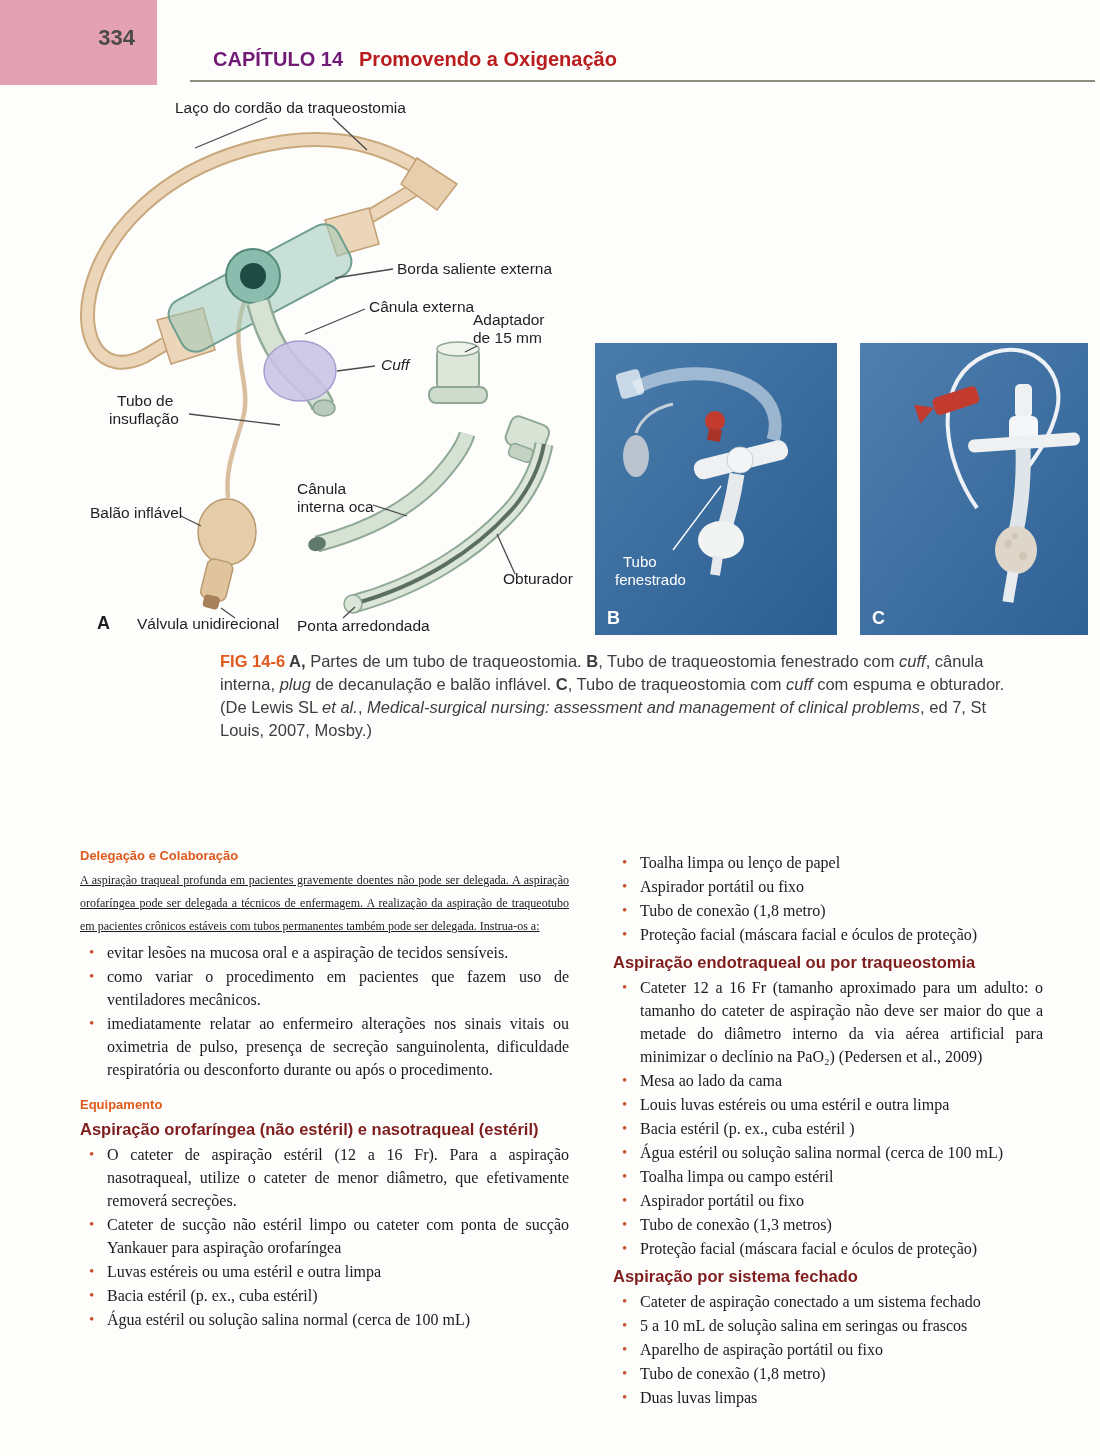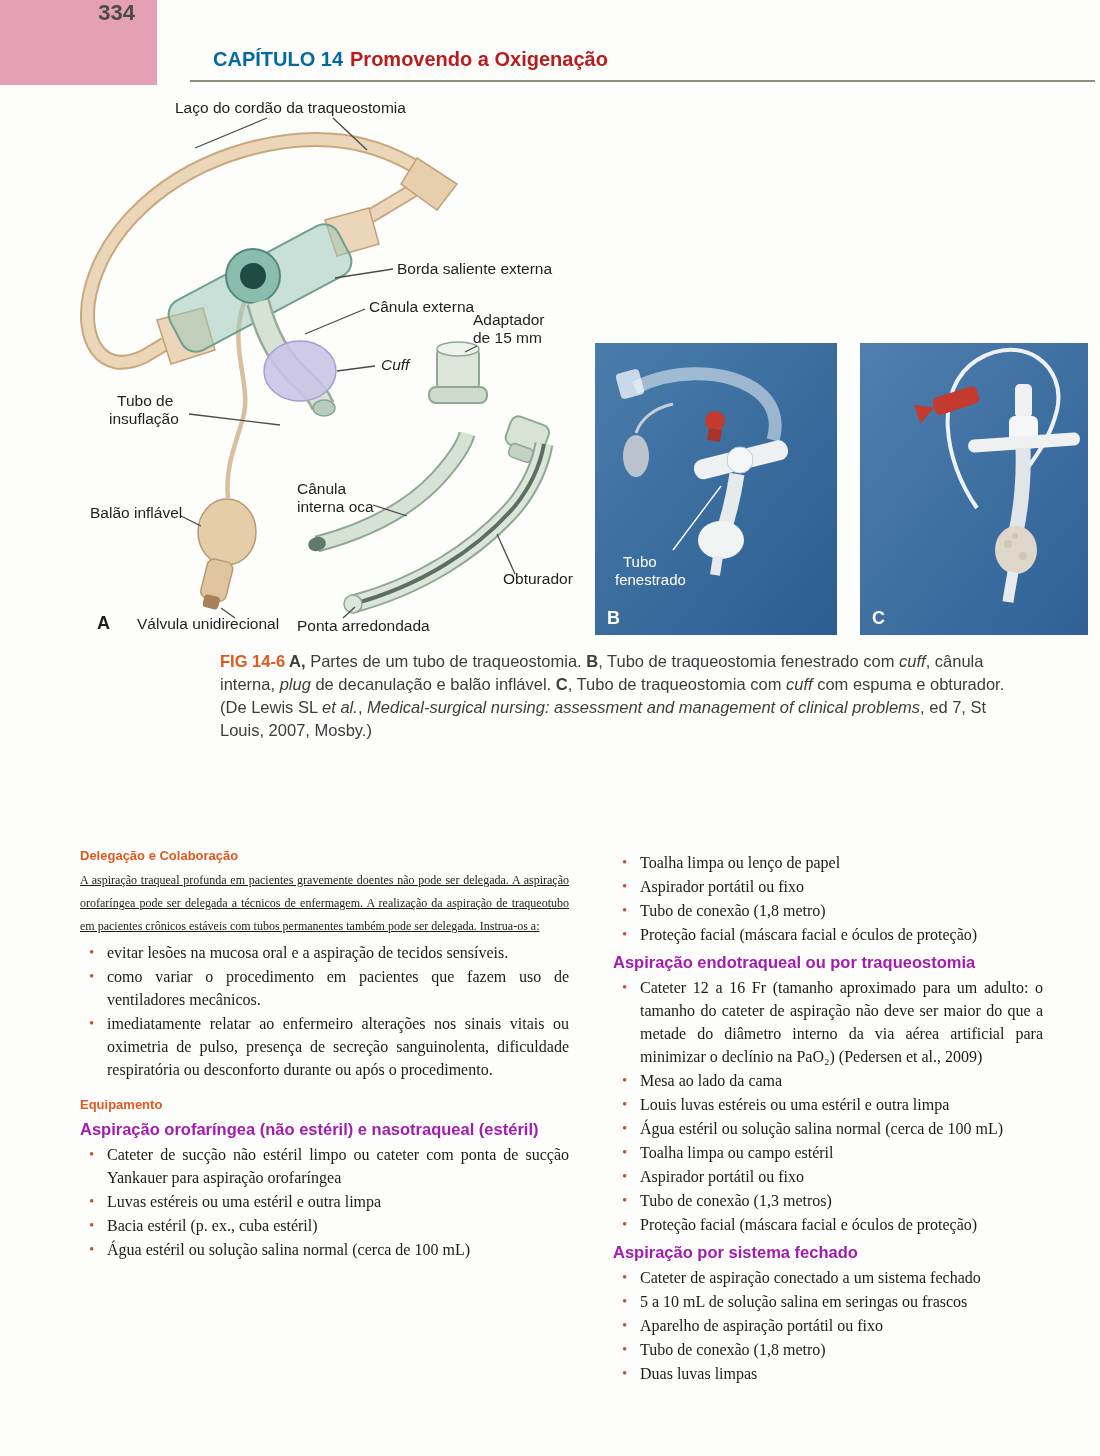--- a/index.html
+++ b/index.html
@@ -2,41 +2,41 @@
 <html><head>
 <meta charset="utf-8">
 <style>
   * { margin:0; padding:0; box-sizing:border-box; }
   html,body { background:#ffffff; }
   body { font-family:"Liberation Serif", serif; color:#1b1b1b; }
   .page { position:relative; width:1100px; height:1456px; background:#fdfdfc; overflow:hidden; }
 
   
   .folio-box { position:absolute; left:0; top:0; width:157px; height:85px; background:#e5a1b4;
-               display:flex; align-items:flex-start; justify-content:flex-end; padding:0 22px 10px 0; }
+               display:flex; align-items:center; justify-content:flex-end; padding:0 22px 10px 0; }
   .folio-box .num { font-family:"Liberation Sans", sans-serif; font-weight:bold; font-size:22px; color:#4a4a4a; }
   .chap-head { position:absolute; left:213px; top:48px; font-family:"Liberation Sans", sans-serif; font-size:20px; white-space:nowrap; }
-  .chap-label { color:#0369a1; font-weight:bold; margin-right:7px; }
+  .chap-label { color:#701a75; font-weight:bold; margin-right:16px; }
   .chap-title { color:#b91c1c; font-weight:bold; }
   .head-rule { position:absolute; left:190px; top:80px; width:905px; height:2px; background:#8e8e7e; }
 
   
   .figure-art { position:absolute; left:75px; top:88px; width:1020px; height:558px; }
   .caption { position:absolute; left:220px; top:650px; width:800px; font-family:"Liberation Sans", sans-serif;
              font-size:16.5px; line-height:23px; color:#3d3d3d; }
   .cap-fig { color:#df5a1c; font-weight:bold; }
   .cap-b { font-weight:bold; color:#3d3d3d; }
   .cap-i { font-style:italic; }
 
   
   .col-left  { position:absolute; left:80px;  top:848px; width:489px; }
   .col-right { position:absolute; left:613px; top:848px; width:430px; }
   h2.sec { font-family:"Liberation Sans", sans-serif; color:#df5a1c; font-size:13px; font-weight:bold; margin:0 0 6px 0; }
   h2.sec.later { margin-top:16px; }
-  h3.sub { font-family:"Liberation Sans", sans-serif; font-size:16.5px; line-height:22px; font-weight:bold; color:#a21caf; margin:2px 0 3px 0; }
+  h3.sub { font-family:"Liberation Sans", sans-serif; font-size:16.5px; line-height:22px; font-weight:bold; color:#7f1d1d; margin:2px 0 3px 0; }
   p.body { font-size:12px; line-height:23px; text-align:justify;text-decoration:underline; }
   ul.blt { list-style:none; margin:3px 0 5px 0; }
   ul.blt li { position:relative; padding-left:27px; font-size:16px; line-height:23px; text-align:justify; margin-bottom:1px; }
   ul.blt li::before { content:"\2022"; position:absolute; left:9px; top:0; color:#c8502a; font-size:15px; }
 
   svg text { font-family:"Liberation Sans", sans-serif; }
 </style>
 </head>
 <body>
 
@@ -192,39 +192,41 @@
     <h2 class="sec">Delegação e Colaboração</h2>
     <p class="body">A aspiração traqueal profunda em pacientes gravemente doentes não pode ser delegada. A aspiração orofaríngea pode ser delegada a técnicos de enfermagem. A realização da aspiração de traqueotubo em pacientes crônicos estáveis com tubos permanentes também pode ser delegada. Instrua-os a:</p>
     <ul class="blt">
       <li>evitar lesões na mucosa oral e a aspiração de tecidos sensíveis.</li>
       <li>como variar o procedimento em pacientes que fazem uso de ventiladores mecânicos.</li>
       <li>imediatamente relatar ao enfermeiro alterações nos sinais vitais ou oximetria de pulso, presença de secreção sanguinolenta, dificuldade respiratória ou desconforto durante ou após o procedimento.</li>
     </ul>
     <h2 class="sec later">Equipamento</h2>
     <h3 class="sub">Aspiração orofaríngea (não estéril) e nasotraqueal (estéril)</h3>
     <ul class="blt">
+      <li>O cateter de aspiração estéril (12 a 16 Fr). Para a aspiração nasotraqueal, utilize o cateter de menor diâmetro, que efetivamente removerá secreções.</li>
       <li>Cateter de sucção não estéril limpo ou cateter com ponta de sucção Yankauer para aspiração orofaríngea</li>
       <li>Luvas estéreis ou uma estéril e outra limpa</li>
       <li>Bacia estéril (p. ex., cuba estéril)</li>
       <li>Água estéril ou solução salina normal (cerca de 100 mL)</li>
     </ul>
   </div>
 
   <div class="col-right">
     <ul class="blt">
       <li>Toalha limpa ou lenço de papel</li>
       <li>Aspirador portátil ou fixo</li>
       <li>Tubo de conexão (1,8 metro)</li>
       <li>Proteção facial (máscara facial e óculos de proteção)</li>
     </ul>
     <h3 class="sub">Aspiração endotraqueal ou por traqueostomia</h3>
     <ul class="blt">
       <li>Cateter 12 a 16 Fr (tamanho aproximado para um adulto: o tamanho do cateter de aspiração não deve ser maior do que a metade do diâmetro interno da via aérea artificial para minimizar o declínio na PaO₂) (Pedersen et al., 2009)</li>
       <li>Mesa ao lado da cama</li>
       <li>Louis luvas estéreis ou uma estéril e outra limpa</li>
+      <li>Bacia estéril (p. ex., cuba estéril )</li>
       <li>Água estéril ou solução salina normal (cerca de 100 mL)</li>
       <li>Toalha limpa ou campo estéril</li>
       <li>Aspirador portátil ou fixo</li>
       <li>Tubo de conexão (1,3 metros)</li>
       <li>Proteção facial (máscara facial e óculos de proteção)</li>
     </ul>
     <h3 class="sub">Aspiração por sistema fechado</h3>
     <ul class="blt">
       <li>Cateter de aspiração conectado a um sistema fechado</li>
       <li>5 a 10 mL de solução salina em seringas ou frascos</li>

